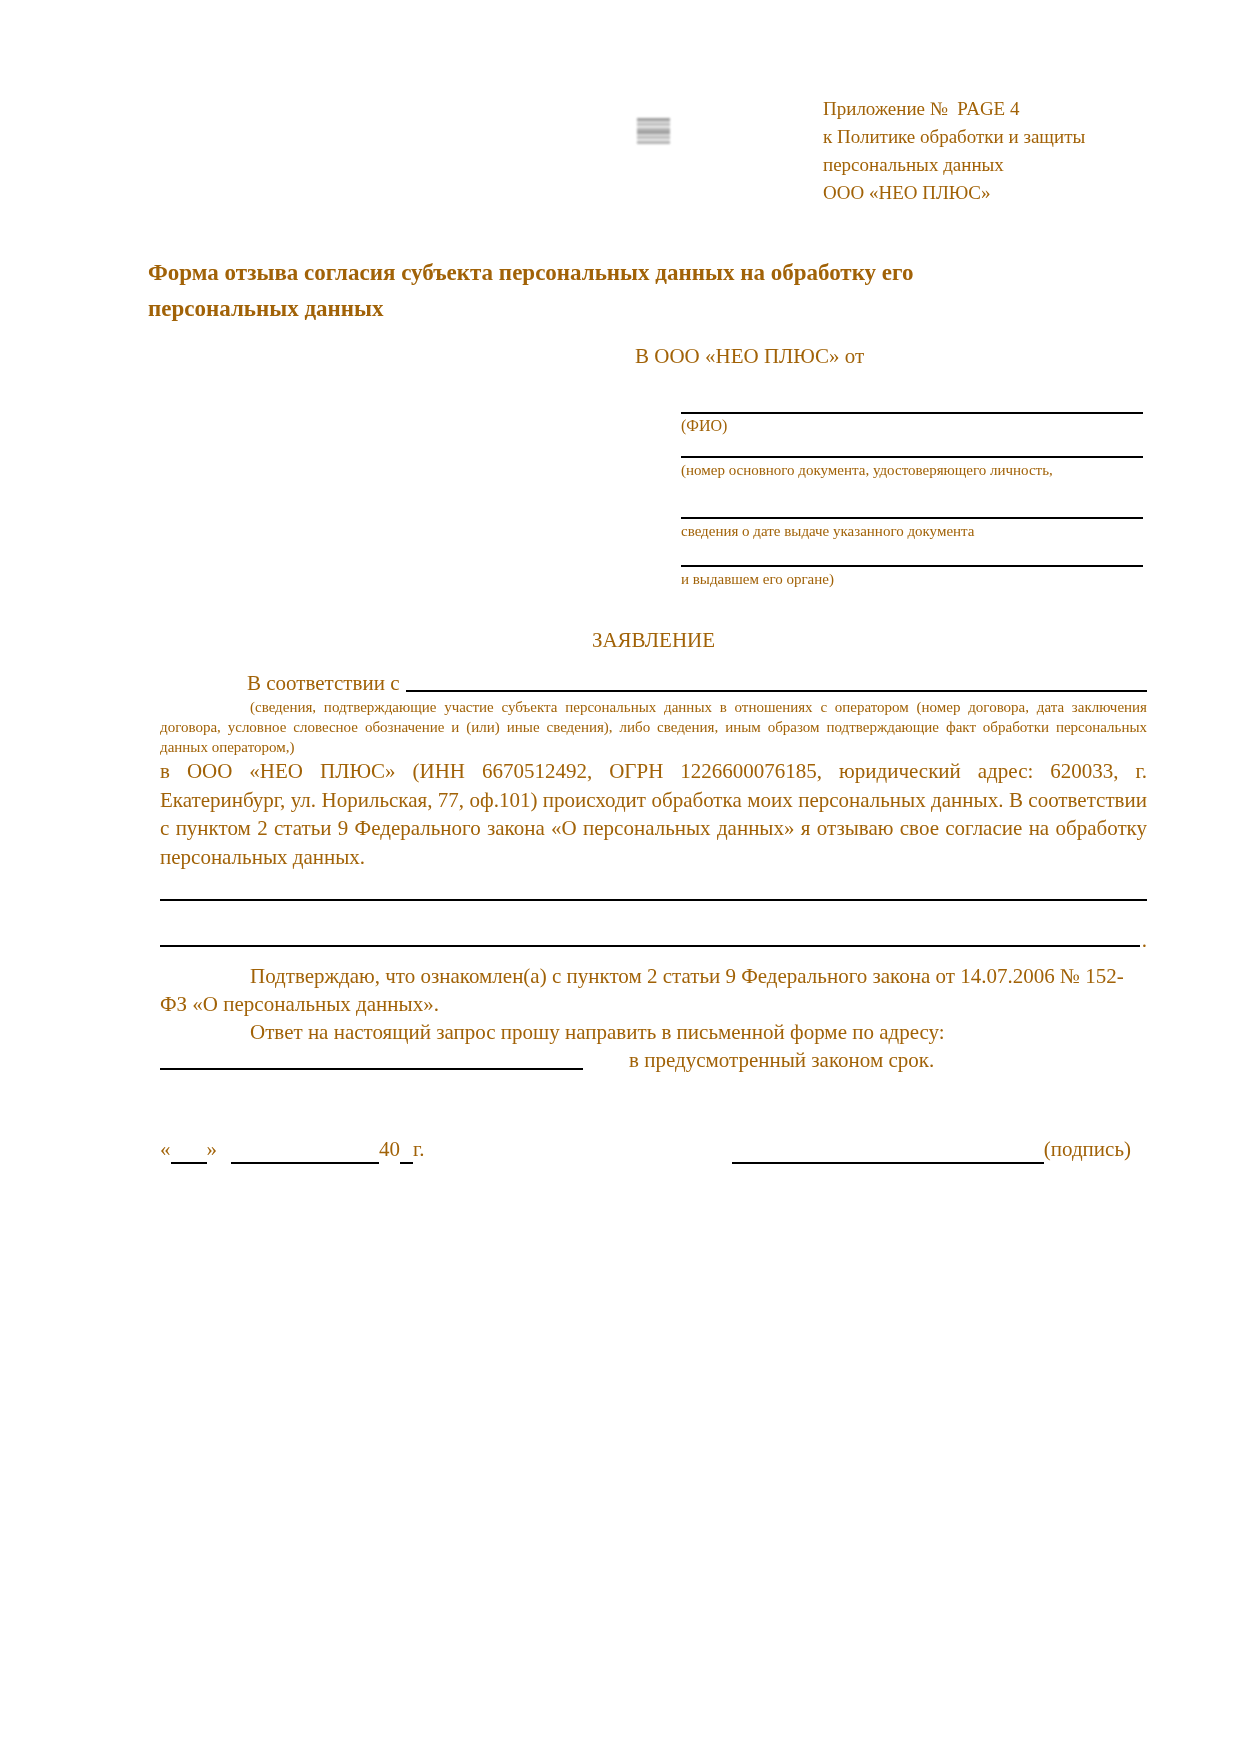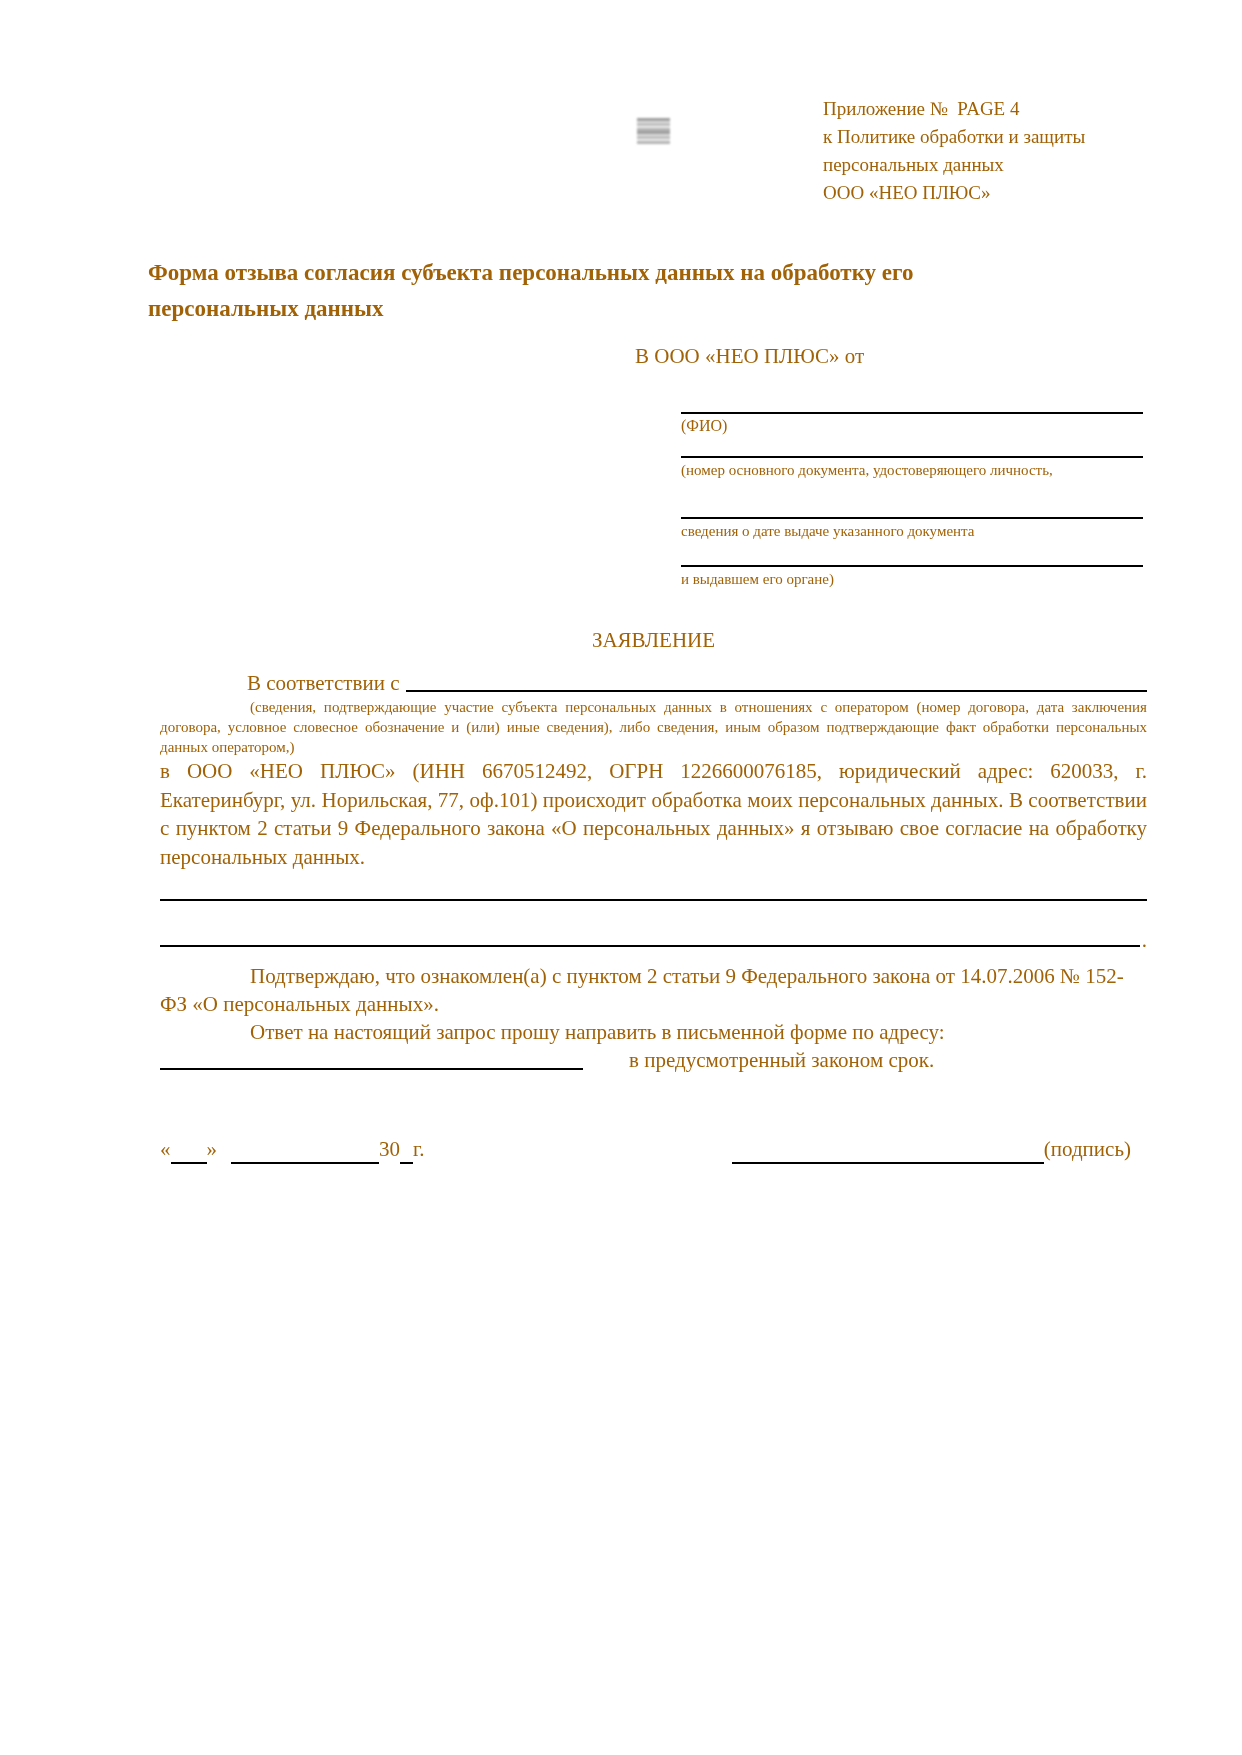--- a/index.html
+++ b/index.html
@@ -120,21 +120,21 @@
   <div class="line-row address-row">
     <span class="fill-fixed"></span>
     <span>в предусмотренный законом срок.</span>
   </div>
 
   <div class="bottom-row">
     <span>«</span>
     <span class="ublank b-day"></span>
     <span>»</span>
     <span class="ublank b-month"></span>
-    <span>30</span>
+    <span>40</span>
     <span class="ublank b-yearend"></span>
     <span>г.</span>
 
     <span class="sign-group">
       <span class="ublank b-sign"></span>
       <span>(подпись)</span>
     </span>
   </div>
 
 </div>

